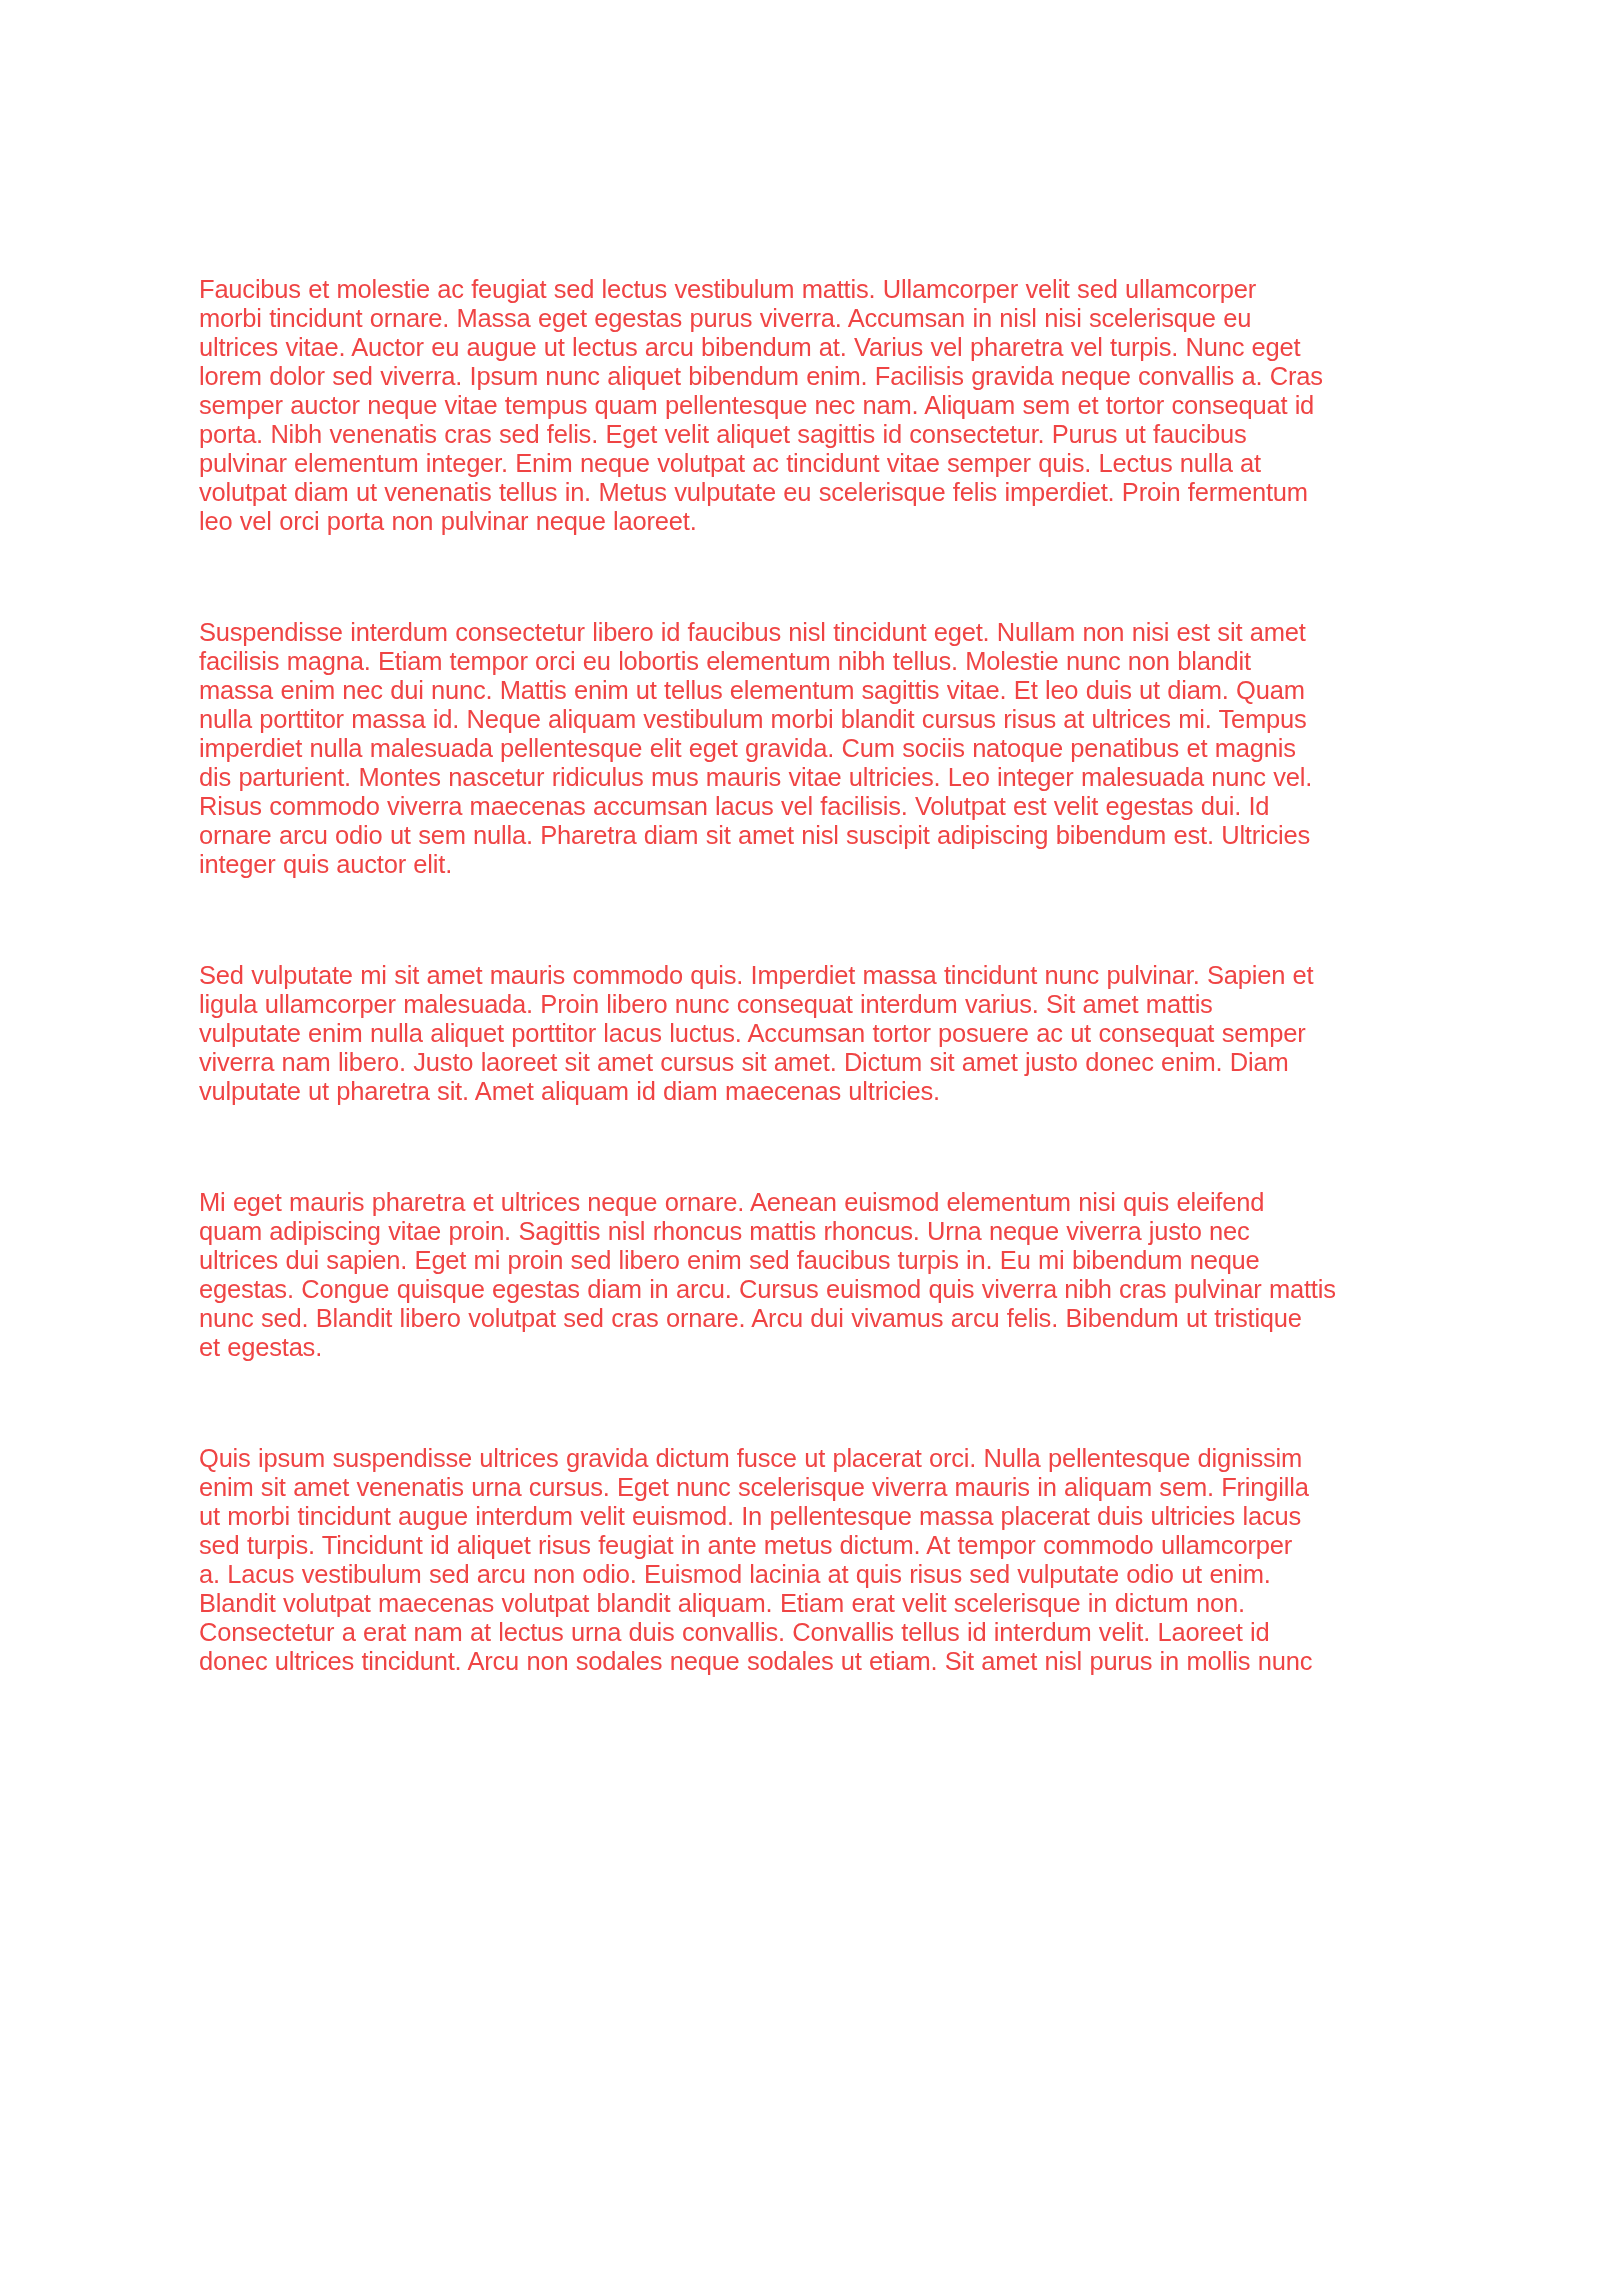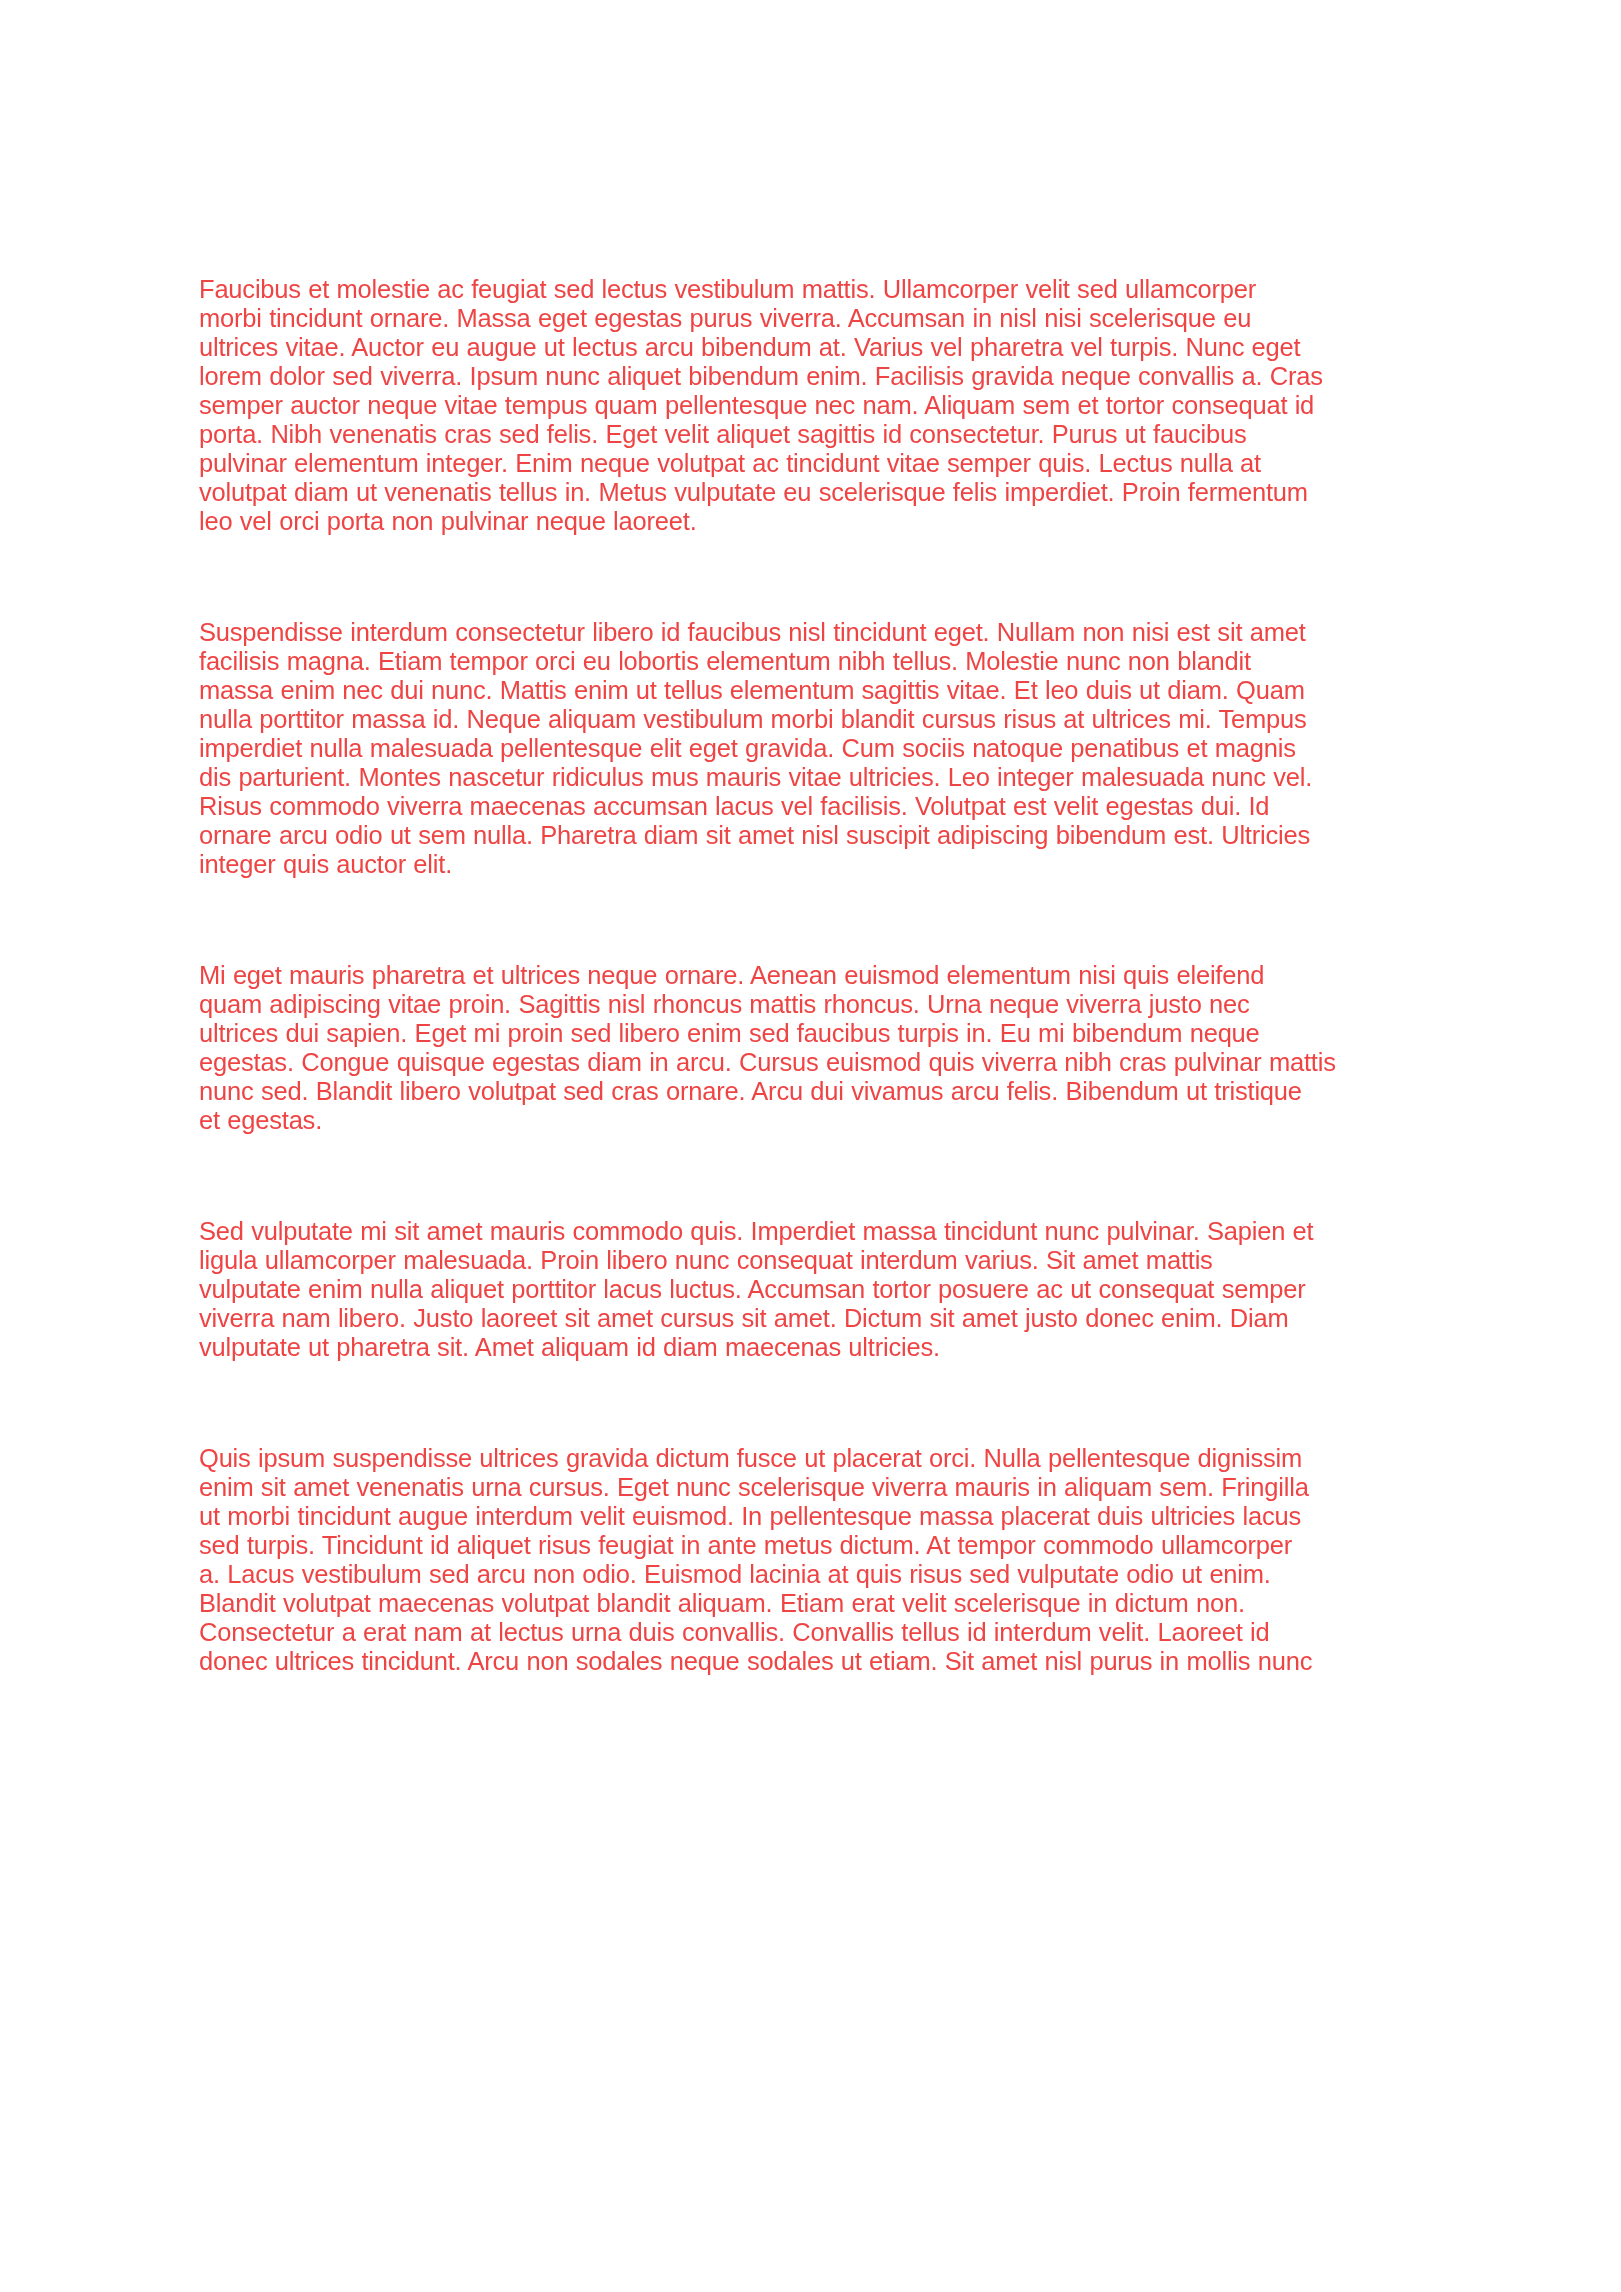--- a/index.html
+++ b/index.html
@@ -46,31 +46,31 @@
 leo vel orci porta non pulvinar neque laoreet.</p>
     <p class="para">Suspendisse interdum consectetur libero id faucibus nisl tincidunt eget. Nullam non nisi est sit amet
 facilisis magna. Etiam tempor orci eu lobortis elementum nibh tellus. Molestie nunc non blandit
 massa enim nec dui nunc. Mattis enim ut tellus elementum sagittis vitae. Et leo duis ut diam. Quam
 nulla porttitor massa id. Neque aliquam vestibulum morbi blandit cursus risus at ultrices mi. Tempus
 imperdiet nulla malesuada pellentesque elit eget gravida. Cum sociis natoque penatibus et magnis
 dis parturient. Montes nascetur ridiculus mus mauris vitae ultricies. Leo integer malesuada nunc vel.
 Risus commodo viverra maecenas accumsan lacus vel facilisis. Volutpat est velit egestas dui. Id
 ornare arcu odio ut sem nulla. Pharetra diam sit amet nisl suscipit adipiscing bibendum est. Ultricies
 integer quis auctor elit.</p>
+    <p class="para">Sed vulputate mi sit amet mauris commodo quis. Imperdiet massa tincidunt nunc pulvinar. Sapien et
+ligula ullamcorper malesuada. Proin libero nunc consequat interdum varius. Sit amet mattis
+vulputate enim nulla aliquet porttitor lacus luctus. Accumsan tortor posuere ac ut consequat semper
+viverra nam libero. Justo laoreet sit amet cursus sit amet. Dictum sit amet justo donec enim. Diam
+vulputate ut pharetra sit. Amet aliquam id diam maecenas ultricies.</p>
     <p class="para">Mi eget mauris pharetra et ultrices neque ornare. Aenean euismod elementum nisi quis eleifend
 quam adipiscing vitae proin. Sagittis nisl rhoncus mattis rhoncus. Urna neque viverra justo nec
 ultrices dui sapien. Eget mi proin sed libero enim sed faucibus turpis in. Eu mi bibendum neque
 egestas. Congue quisque egestas diam in arcu. Cursus euismod quis viverra nibh cras pulvinar mattis
 nunc sed. Blandit libero volutpat sed cras ornare. Arcu dui vivamus arcu felis. Bibendum ut tristique
 et egestas.</p>
-    <p class="para">Sed vulputate mi sit amet mauris commodo quis. Imperdiet massa tincidunt nunc pulvinar. Sapien et
-ligula ullamcorper malesuada. Proin libero nunc consequat interdum varius. Sit amet mattis
-vulputate enim nulla aliquet porttitor lacus luctus. Accumsan tortor posuere ac ut consequat semper
-viverra nam libero. Justo laoreet sit amet cursus sit amet. Dictum sit amet justo donec enim. Diam
-vulputate ut pharetra sit. Amet aliquam id diam maecenas ultricies.</p>
     <p class="para">Quis ipsum suspendisse ultrices gravida dictum fusce ut placerat orci. Nulla pellentesque dignissim
 enim sit amet venenatis urna cursus. Eget nunc scelerisque viverra mauris in aliquam sem. Fringilla
 ut morbi tincidunt augue interdum velit euismod. In pellentesque massa placerat duis ultricies lacus
 sed turpis. Tincidunt id aliquet risus feugiat in ante metus dictum. At tempor commodo ullamcorper
 a. Lacus vestibulum sed arcu non odio. Euismod lacinia at quis risus sed vulputate odio ut enim.
 Blandit volutpat maecenas volutpat blandit aliquam. Etiam erat velit scelerisque in dictum non.
 Consectetur a erat nam at lectus urna duis convallis. Convallis tellus id interdum velit. Laoreet id
 donec ultrices tincidunt. Arcu non sodales neque sodales ut etiam. Sit amet nisl purus in mollis nunc</p>
   </div>
 </div>

